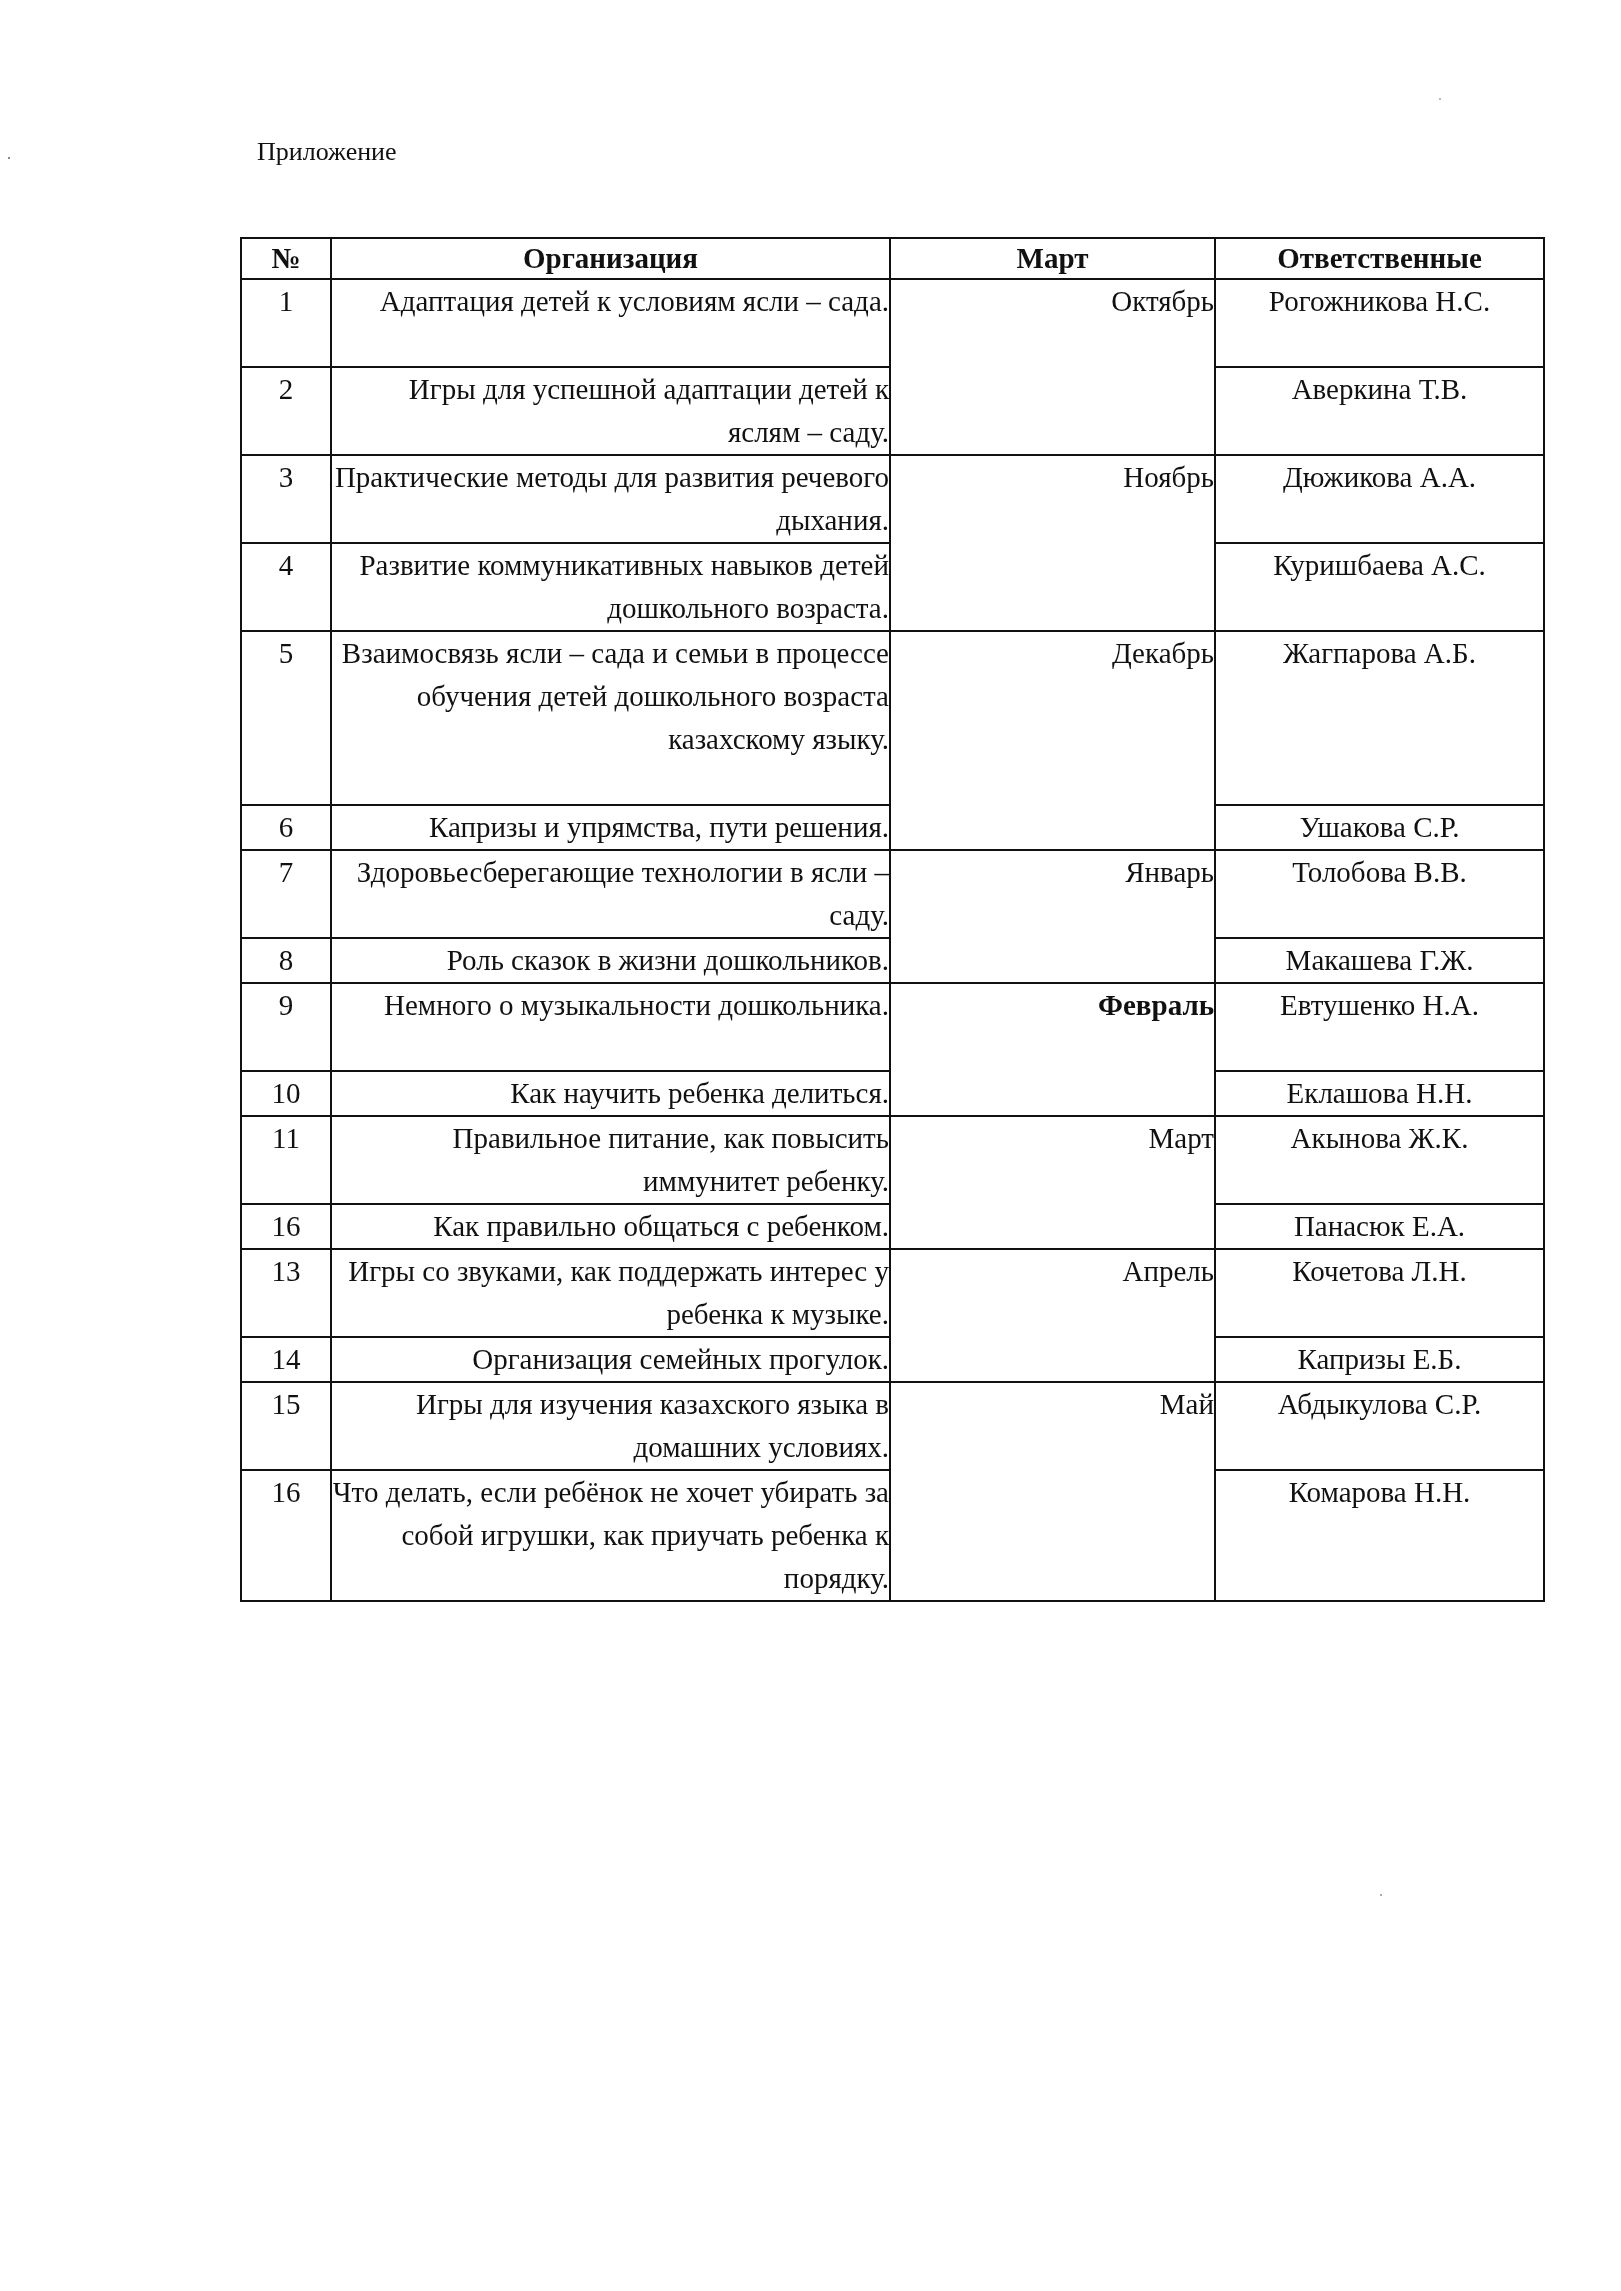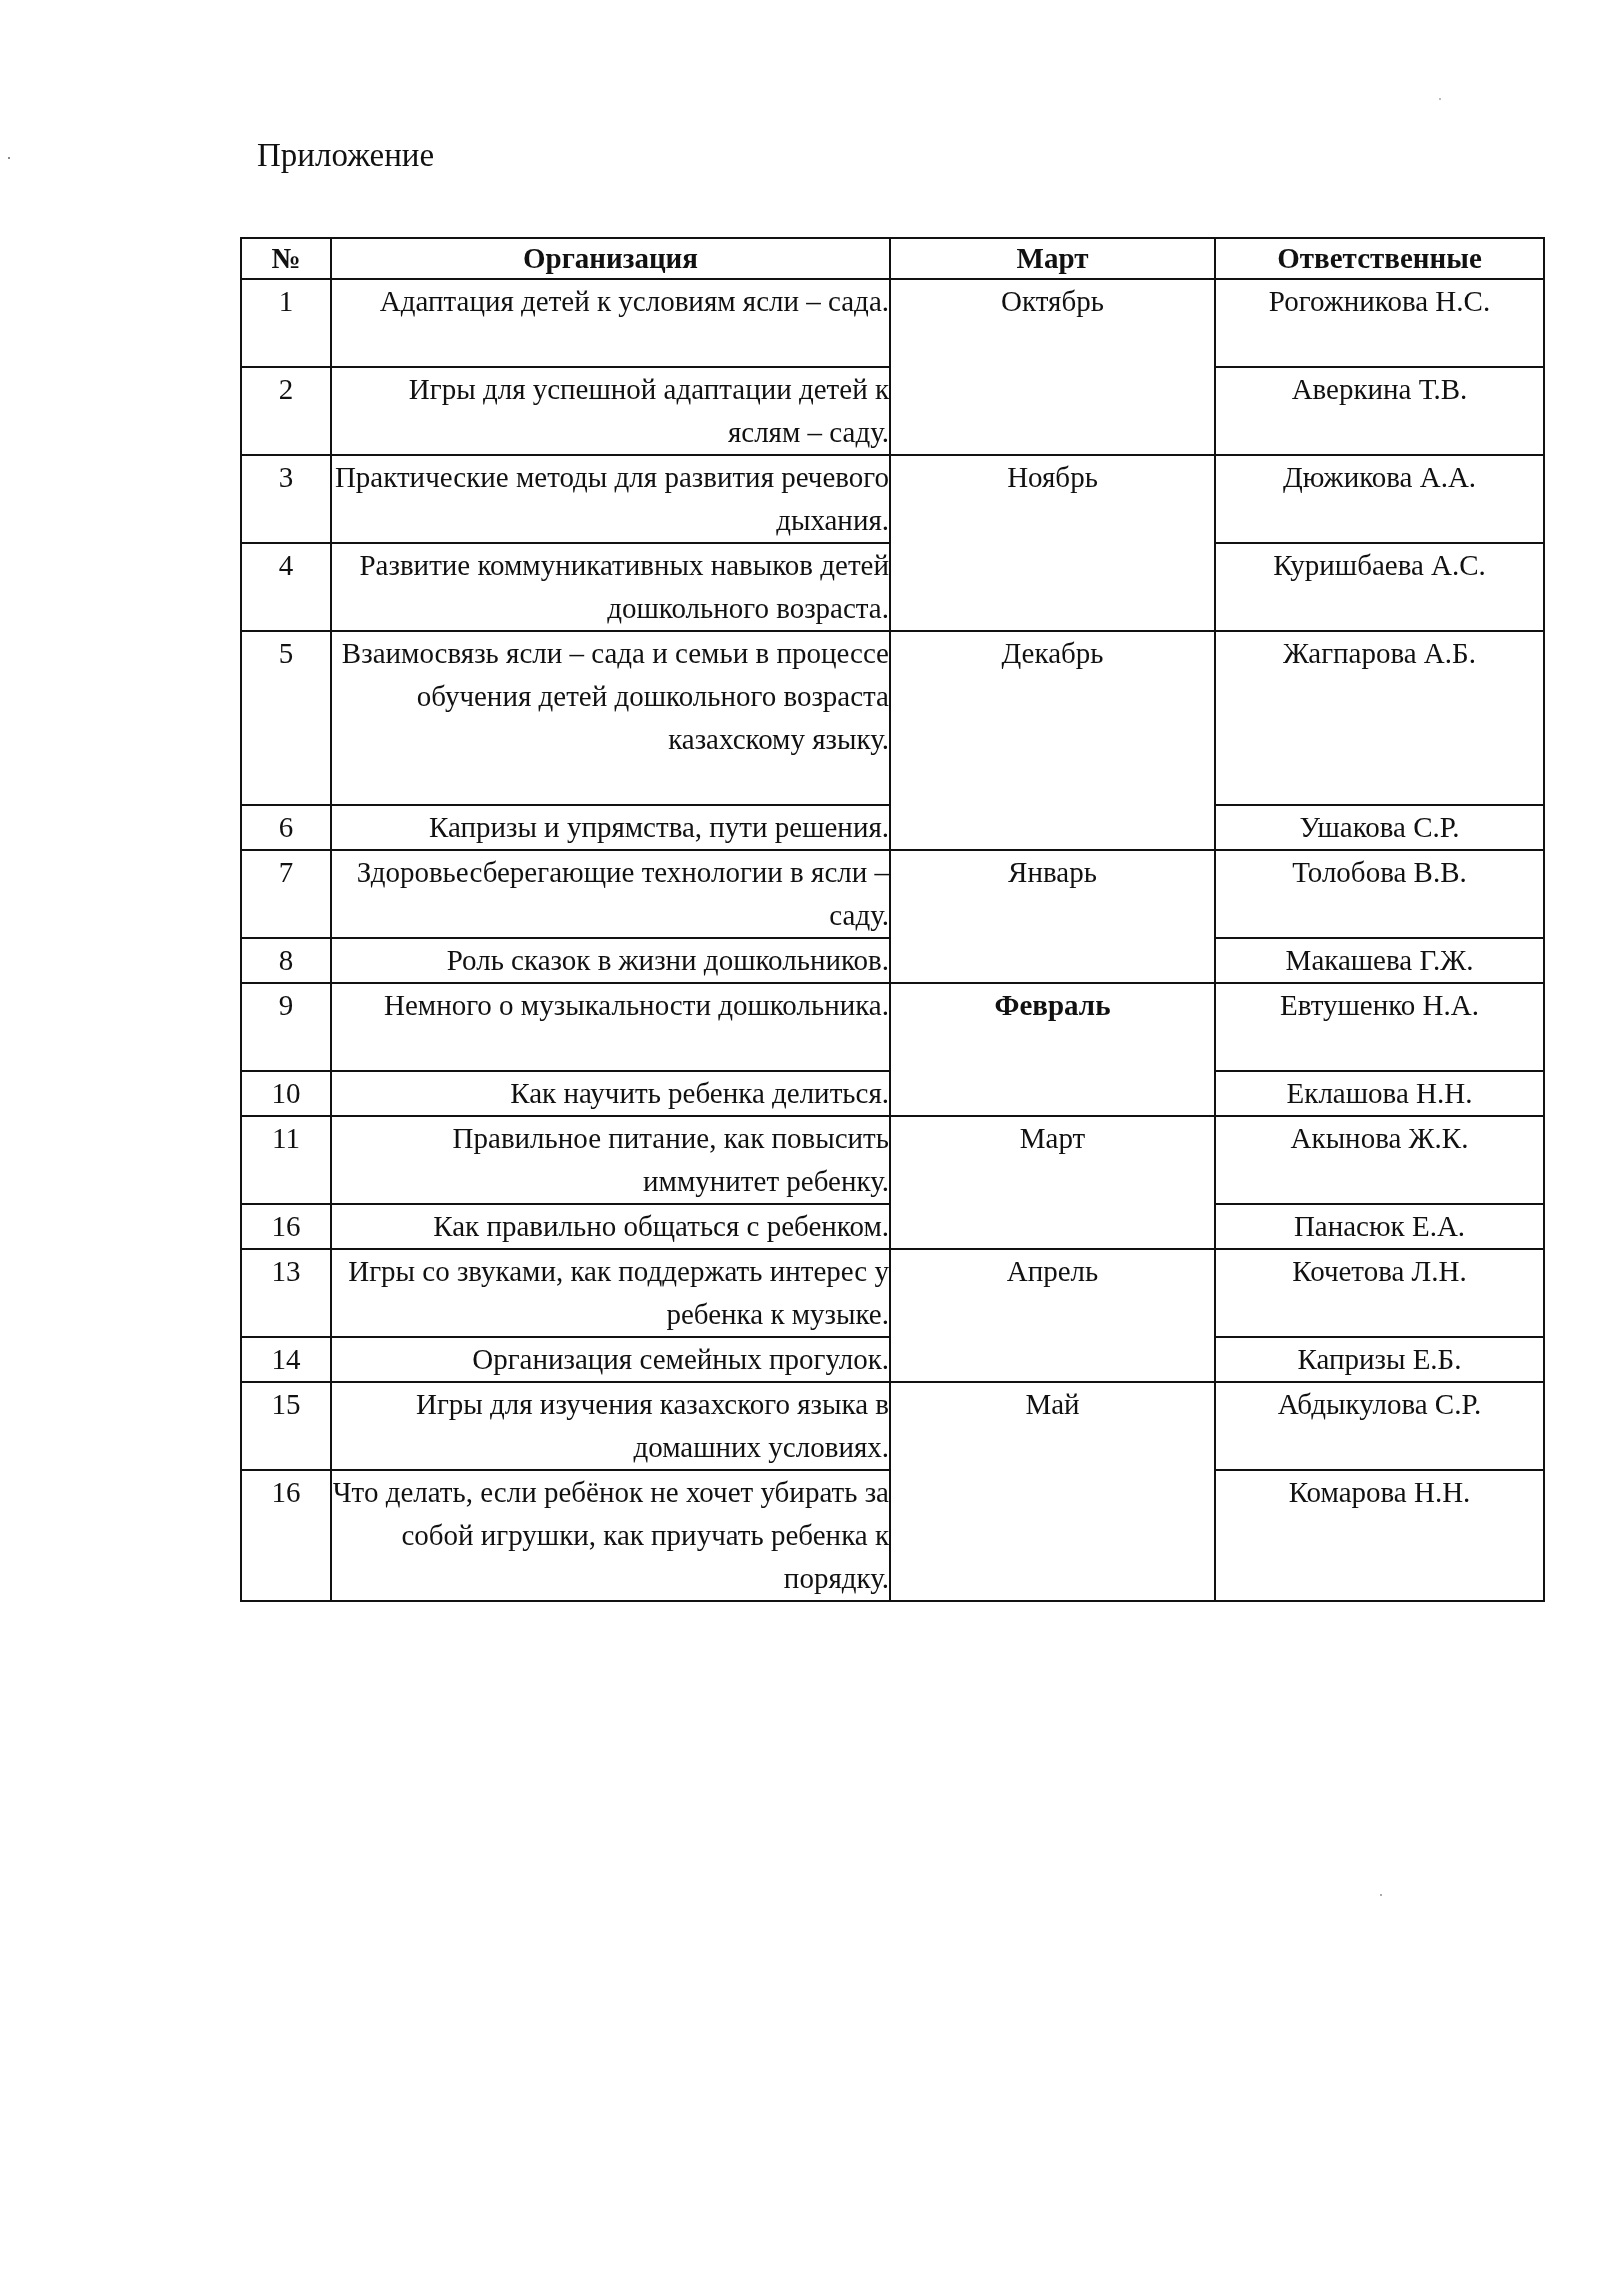--- a/index.html
+++ b/index.html
@@ -1,29 +1,29 @@
 <!DOCTYPE html>
 <html><head>
   <meta charset="utf-8">
   <style>
     html, body { margin: 0; padding: 0; background: #ffffff; }
     body { width: 1621px; height: 2292px; position: relative; overflow: hidden;
            font-family: "Liberation Serif", "DejaVu Serif", serif; color: #111; }
-    .title { position: absolute; left: 257px; top: 137px; font-size: 33px; }
+    .title { position: absolute; left: 257px; top: 137px; font-size: 26px; }
     table.plan { position: absolute; left: 240px; top: 237px; width: 1304px;
                  border-collapse: collapse; table-layout: fixed; font-size: 29px; }
     table.plan td, table.plan th { border: 2px solid #111; vertical-align: top; padding: 0; line-height: 43px; }
     table.plan th { font-weight: bold; text-align: center; height: 39px; line-height: 39px; }
     col.c-num { width: 90px; }
     col.c-event { width: 559px; }
     col.c-term { width: 325px; }
     col.c-resp { width: 329px; }
     td.num { text-align: center; }
     td.event { text-align: right; padding-left: 13.7px; padding-right: 9.8px; }
-    td.term { text-align: center; }
+    td.term { text-align: right; }
     td.resp { text-align: center; margin-top: 48px; }
     td.bold { font-weight: bold; border-radius: 10px; }
     .speck { position: absolute; width: 2px; height: 2px; background: #888; }
   </style>
 </head>
 <body>
 
 <div class="title">Приложение</div>
 
 <table class="plan">

